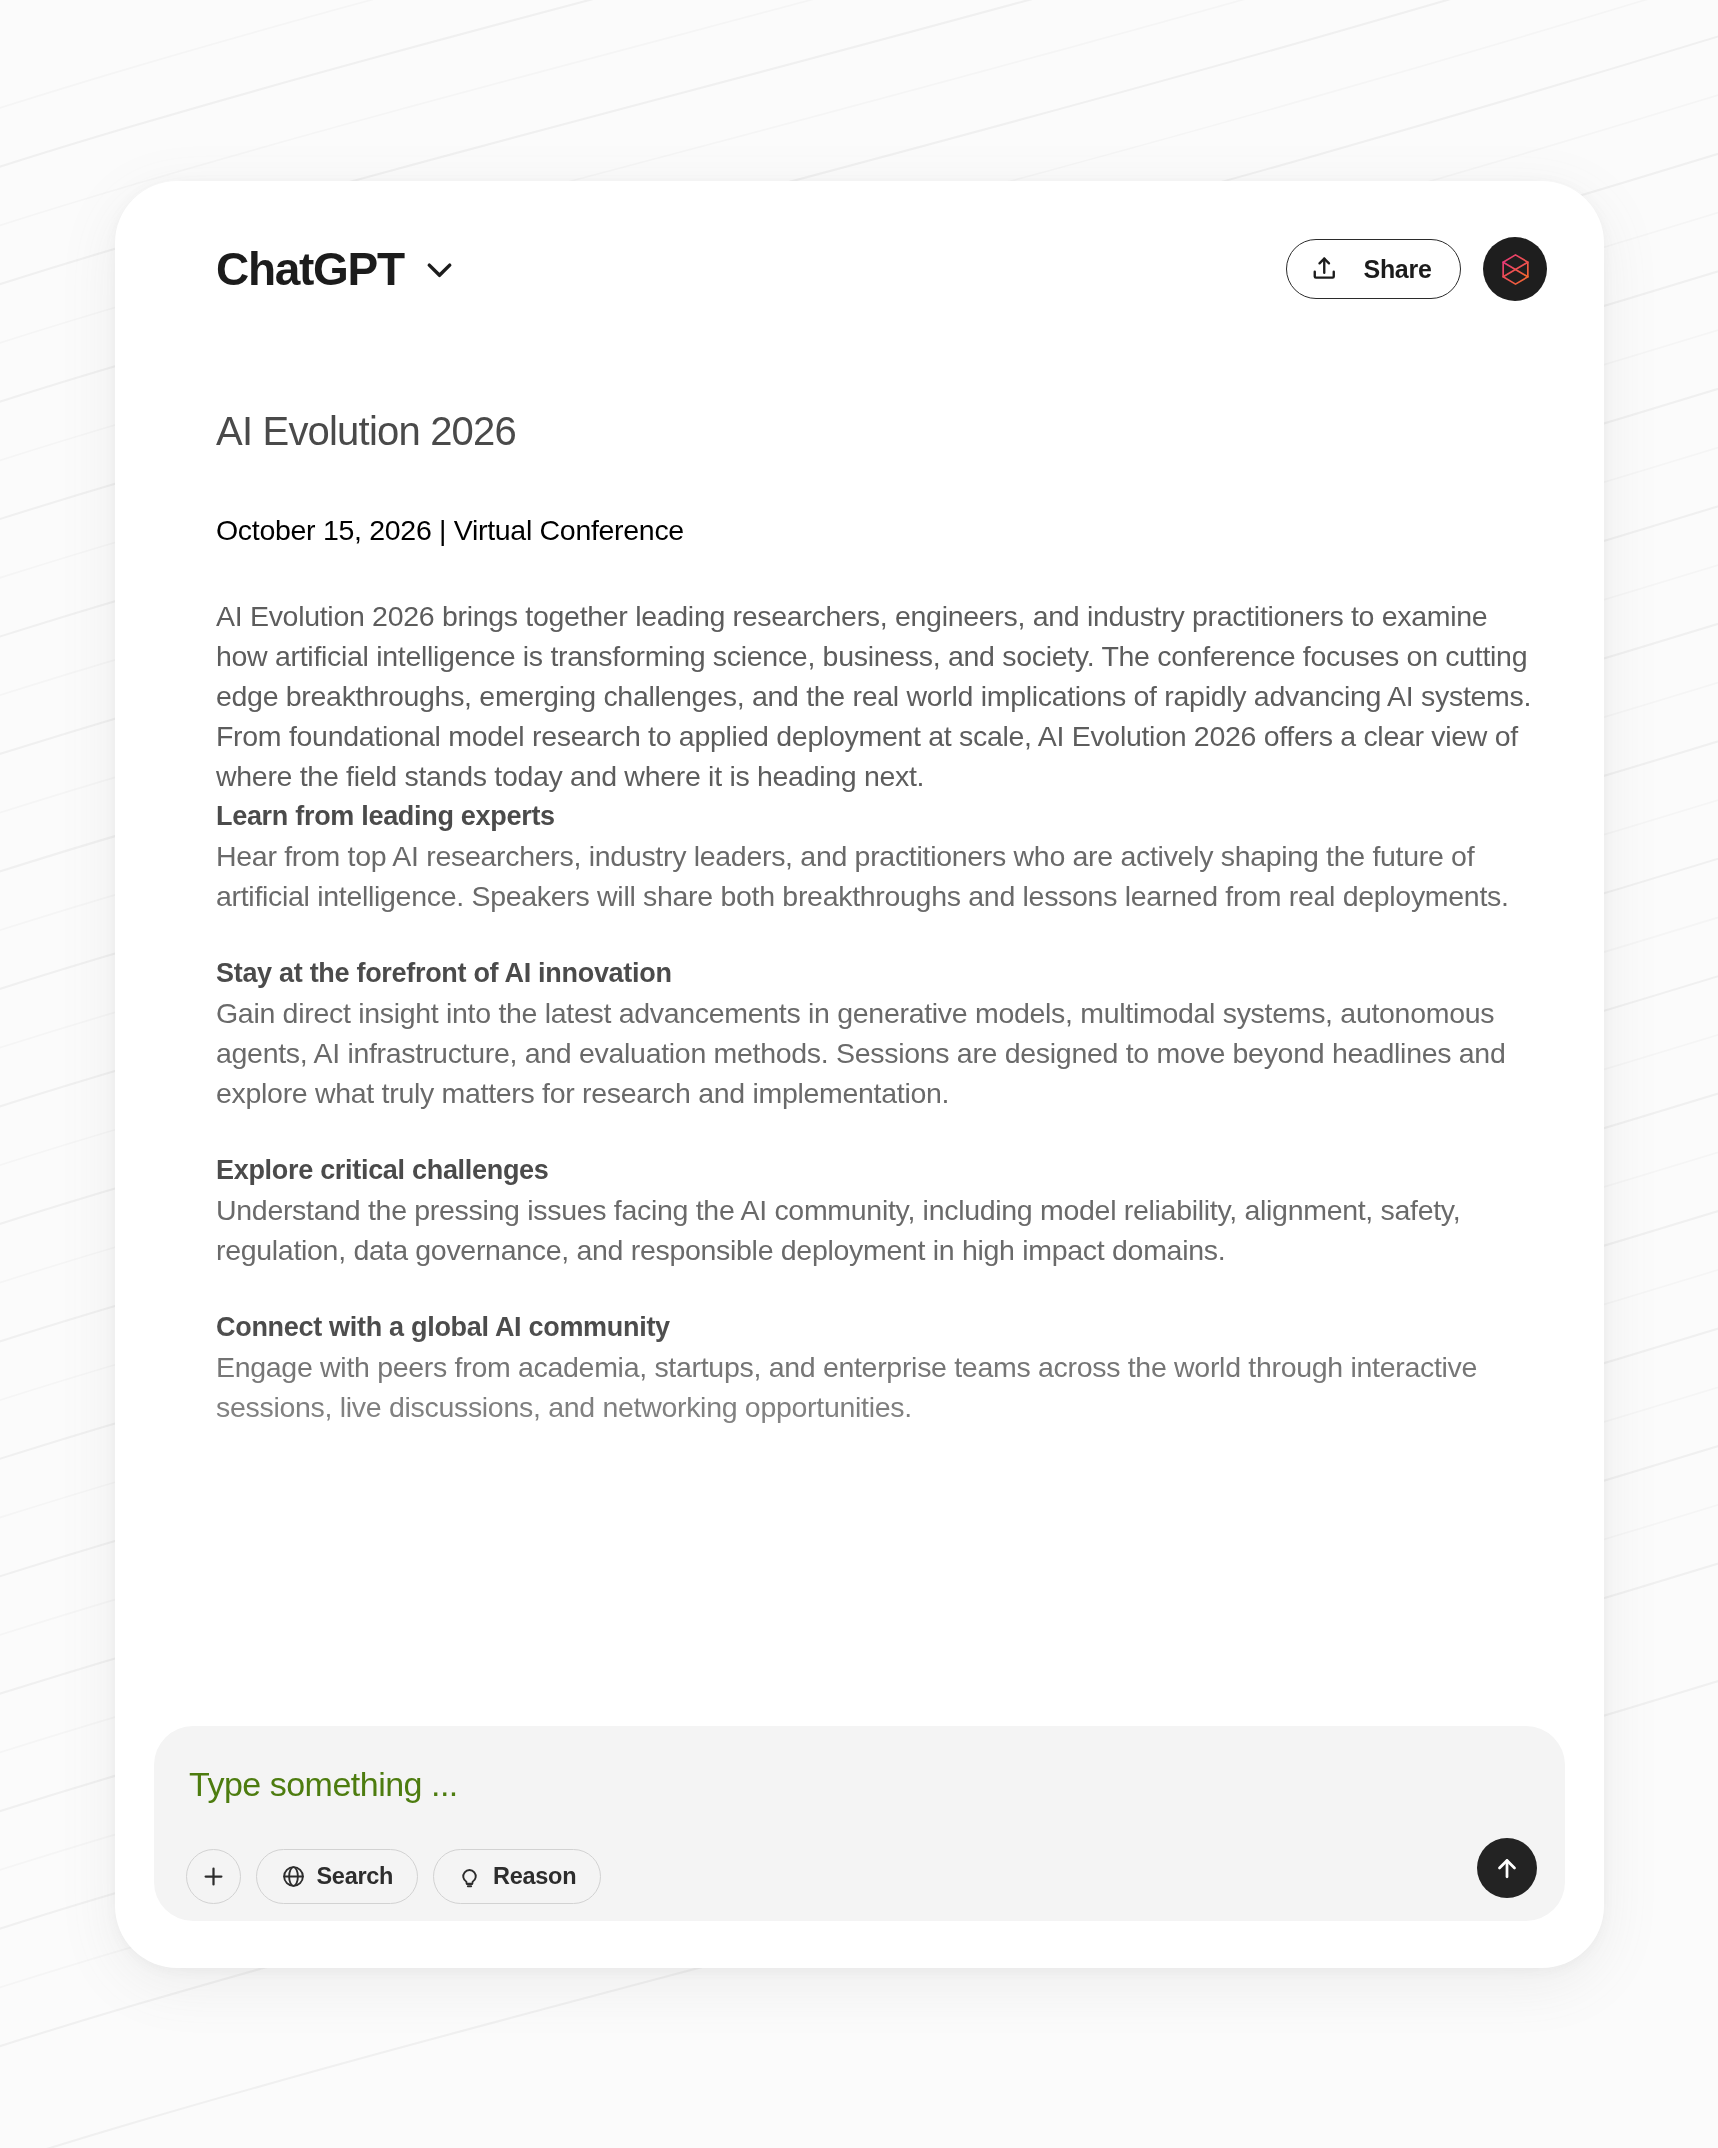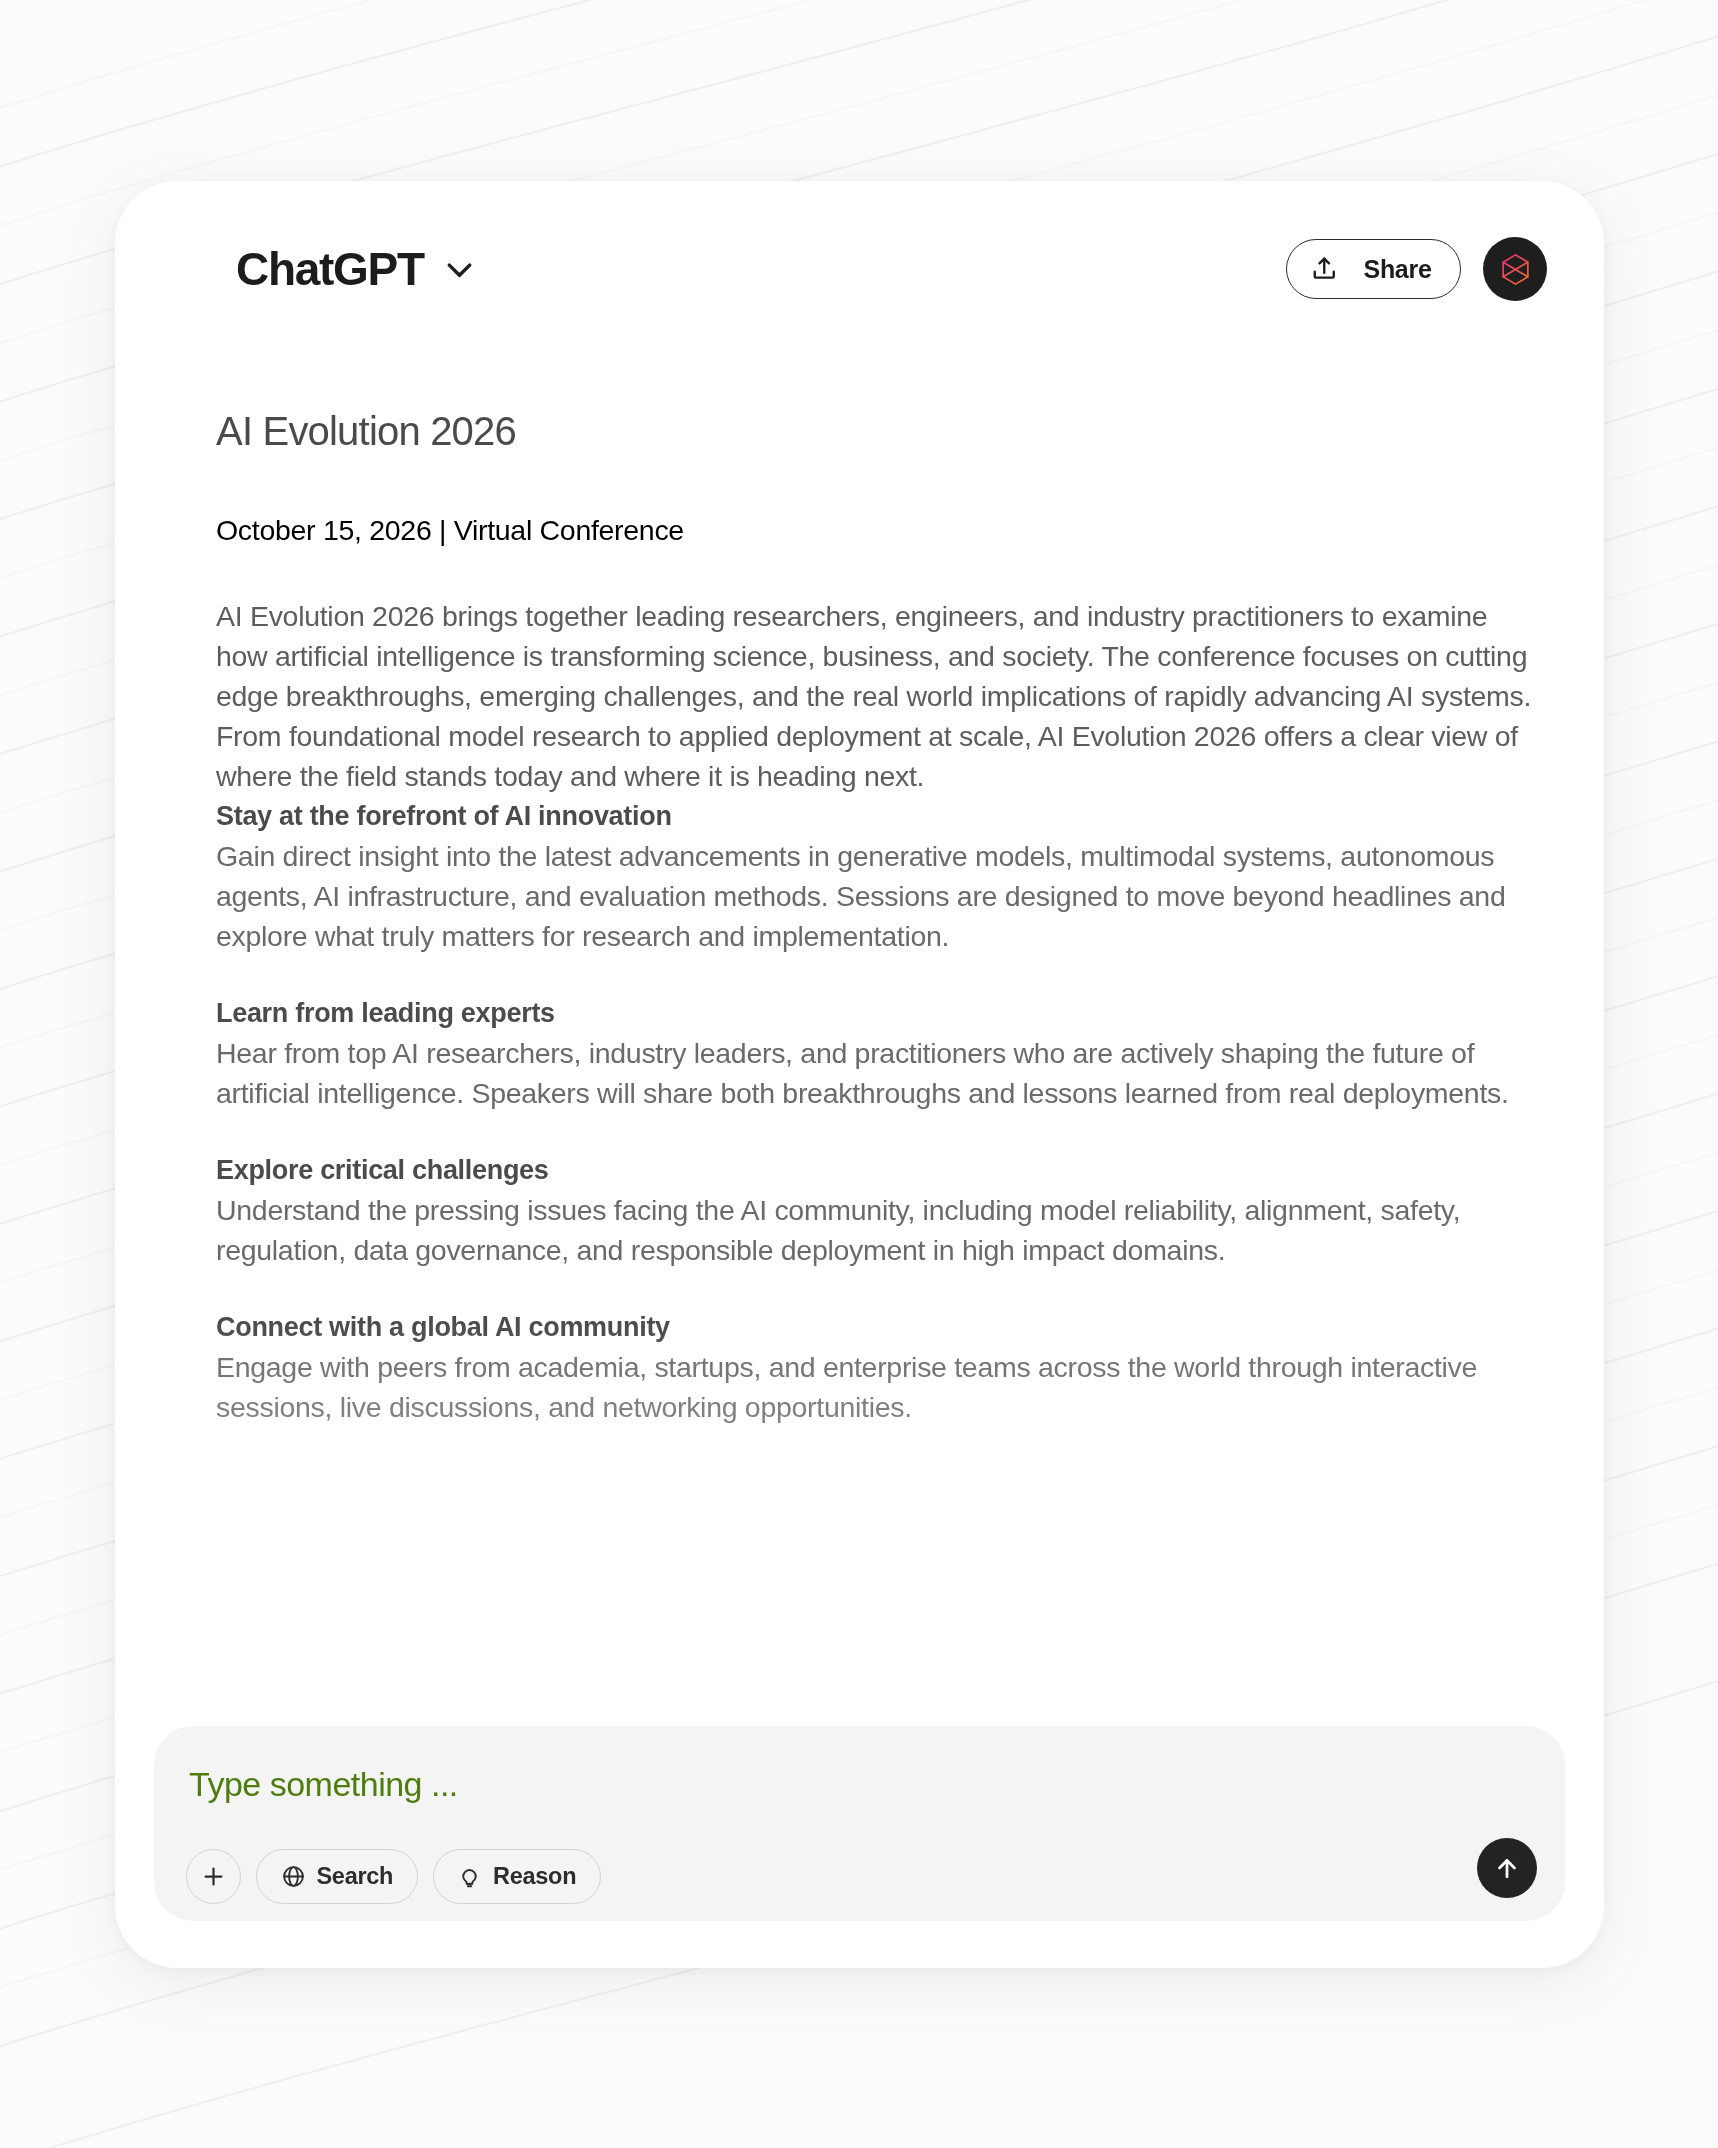--- a/index.html
+++ b/index.html
@@ -55,21 +55,20 @@
     display: flex;
     align-items: center;
     gap: 18.5px;
   }
   .brand-title {
     font-size: 46px;
     font-weight: 700;
     color: #1c1c1c;
     letter-spacing: -1.3px;
     white-space: nowrap;
-    margin-left: 20px;
   }
   .chev {
     width: 35px;
     height: 35px;
     display: block;
   }
   .header-right {
     display: flex;
     align-items: center;
     gap: 22px;
@@ -339,27 +338,27 @@
 
     <h1 class="doc-title">AI Evolution 2026</h1>
 
     <p class="doc-meta">October 15, 2026 | Virtual Conference</p>
 
     <p class="doc-para">AI Evolution 2026 brings together leading researchers, engineers, and industry practitioners to examine how artificial intelligence is transforming science, business, and society. The conference focuses on cutting edge breakthroughs, emerging challenges, and the real world implications of rapidly advancing AI systems.</p>
     <p class="doc-para">From foundational model research to applied deployment at scale, AI Evolution 2026 offers a clear view of where the field stands today and where it is heading next.</p>
 
 
     <div class="sub-block">
+      <div class="sub-title">Learn from leading experts</div>
+      <div class="sub-body"> Hear from top AI researchers, industry leaders, and practitioners who are actively shaping the future of artificial intelligence. Speakers will share both breakthroughs and lessons learned from real deployments.</div>
+    </div>
+
+    <div class="sub-block">
       <div class="sub-title">Stay at the forefront of AI innovation</div>
       <div class="sub-body"> Gain direct insight into the latest advancements in generative models, multimodal systems, autonomous agents, AI infrastructure, and evaluation methods. Sessions are designed to move beyond headlines and explore what truly matters for research and implementation.</div>
-    </div>
-
-    <div class="sub-block">
-      <div class="sub-title">Learn from leading experts</div>
-      <div class="sub-body"> Hear from top AI researchers, industry leaders, and practitioners who are actively shaping the future of artificial intelligence. Speakers will share both breakthroughs and lessons learned from real deployments.</div>
     </div>
 
     <div class="sub-block">
       <div class="sub-title">Explore critical challenges</div>
       <div class="sub-body"> Understand the pressing issues facing the AI community, including model reliability, alignment, safety, regulation, data governance, and responsible deployment in high impact domains.</div>
     </div>
 
     <div class="sub-block">
       <div class="sub-title">Connect with a global AI community</div>
       <div class="sub-body">Engage with peers from academia, startups, and enterprise teams across the world through interactive sessions, live discussions, and networking opportunities.</div>

